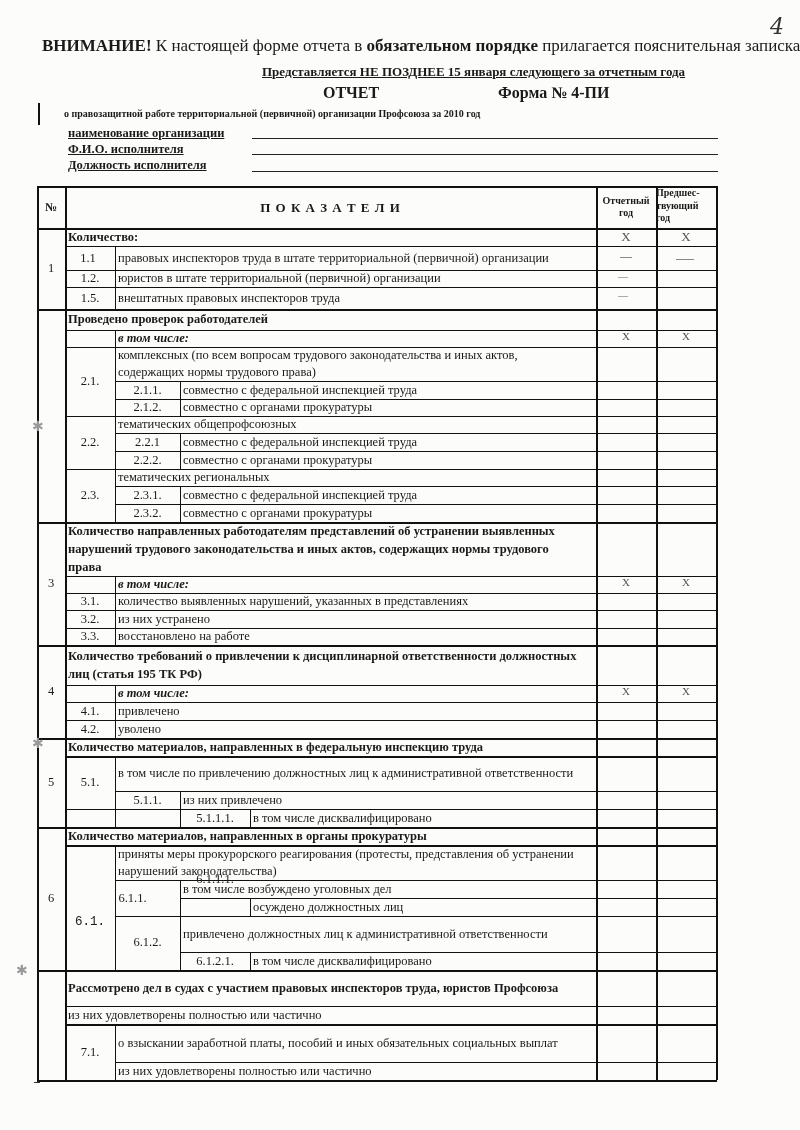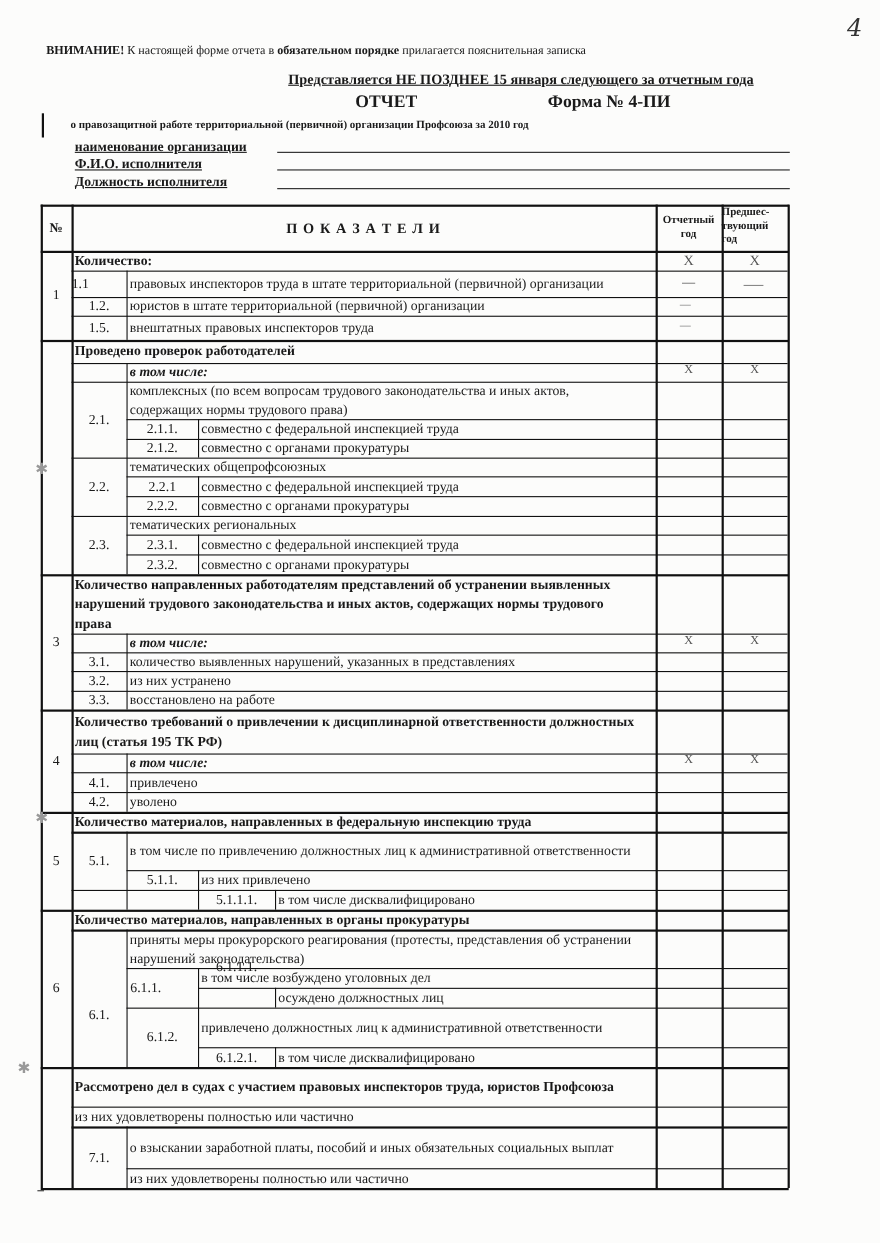--- a/index.html
+++ b/index.html
@@ -19,21 +19,21 @@
   .blank-line { position:absolute; height:0; border-top:1.3px solid #222; }
   .mark { position:absolute; font-size:13px; color:#555; text-align:center; }
   .dash { position:absolute; height:0; border-top:1.2px solid #888; }
   .artifact { position:absolute; color:#999; font-size:14px; }
 </style>
 </head>
 <body>
 
 <div class="abs" style="left:770px; top:14px; font-size:22px; font-style:italic; color:#333; font-family:'DejaVu Serif',serif;">4</div>
 
-<div class="t" style="left:42px; top:38px; font-size:11px;">
+<div class="t" style="left:42px; top:38px; font-size:17px;">
   <span class="b">ВНИМАНИЕ!</span><span> К настоящей форме отчета в </span><span class="b">обязательном порядке</span><span> прилагается пояснительная записка</span>
 </div>
 
 <div class="t b u" style="left:262px; top:64px; font-size:13px;">Представляется НЕ ПОЗДНЕЕ 15 января  следующего за отчетным года</div>
 
 <div class="t b" style="left:323px; top:83px; font-size:16px; line-height:20px;">ОТЧЕТ</div>
 <div class="t b" style="left:498px; top:83px; font-size:16px; line-height:20px;">Форма № 4-ПИ</div>
 
 <div class="vl" style="left:38px; top:103px; height:22px; border-left-width:2px;"></div>
 
@@ -67,21 +67,21 @@
   </div>
   <div class="hl thick" style="left:37px; top:228px; width:680px;"></div>
 
   <div class="cell center" style="left:37px; top:228px; width:28px; height:81px;">1</div>
   <div class="cell b" style="left:65px; top:228px; width:531px; height:18px;">Количество:</div>
   <div class="mark" style="left:596px; top:229px; width:60px;">X</div>
   <div class="mark" style="left:656px; top:229px; width:60px;">X</div>
   <div class="hl" style="left:65px; top:246px; width:651px;"></div>
   <div class="vl" style="left:115px; top:246px; height:63px;"></div>
 
-  <div class="cell center" style="left:48px; top:246px; width:50px; height:24px;">1.1</div>
+  <div class="cell center" style="left:63px; top:246px; width:50px; height:24px;">1.1</div>
   <div class="cell" style="left:115px; top:246px; width:481px; height:24px;">правовых инспекторов труда в штате территориальной (первичной) организации</div>
   <div class="dash" style="left:620px; top:257px; width:12px;"></div>
   <div class="dash" style="left:676px; top:259px; width:18px;"></div>
   <div class="hl" style="left:65px; top:270px; width:651px;"></div>
 
   <div class="cell center" style="left:65px; top:270px; width:50px; height:17px;">1.2.</div>
   <div class="cell" style="left:115px; top:270px; width:481px; height:17px;">юристов в штате территориальной (первичной) организации</div>
   <div class="dash" style="left:618px; top:277px; width:10px; border-color:#aaa;"></div>
   <div class="hl" style="left:65px; top:287px; width:651px;"></div>
 
@@ -177,21 +177,21 @@
   <div class="hl" style="left:65px; top:809px; width:651px;"></div>
   <div class="vl" style="left:250px; top:809px; height:18px;"></div>
   <div class="cell center" style="left:180px; top:809px; width:70px; height:18px;">5.1.1.1.</div>
   <div class="cell" style="left:250px; top:809px; width:346px; height:18px;">в том числе дисквалифицировано</div>
   <div class="hl thick" style="left:37px; top:827px; width:680px;"></div>
 
   <div class="cell center" style="left:37px; top:827px; width:28px; height:143px;">6</div>
   <div class="cell b" style="left:65px; top:827px; width:531px; height:18px;">Количество материалов, направленных в органы прокуратуры</div>
   <div class="hl thick" style="left:65px; top:845px; width:651px;"></div>
   <div class="vl" style="left:115px; top:845px; height:125px;"></div>
-  <div class="cell center" style="left:65px; top:845px; width:50px; height:125px; padding-top:30px;">6.1.</div>
+  <div class="cell center" style="left:65px; top:845px; width:50px; height:125px; padding-top:30px;font-family:Liberation Mono, monospace;">6.1.</div>
   <div class="cell wrap" style="left:115px; top:845px; width:470px; height:35px;">приняты меры прокурорского реагирования (протесты, представления об устранении нарушений законодательства)</div>
   <div class="hl" style="left:115px; top:880px; width:601px;"></div>
   <div class="vl" style="left:180px; top:880px; height:90px;"></div>
   <div class="cell center" style="left:100px; top:880px; width:65px; height:36px;">6.1.1.</div>
   <div class="cell" style="left:180px; top:880px; width:416px; height:18px;">в том числе возбуждено уголовных дел</div>
   <div class="hl" style="left:180px; top:898px; width:536px;"></div>
   <div class="vl" style="left:250px; top:898px; height:18px;"></div>
   <div class="cell center" style="left:180px; top:870px; width:70px; height:18px;">6.1.1.1.</div>
   <div class="cell" style="left:250px; top:898px; width:346px; height:18px;">осуждено должностных лиц</div>
   <div class="hl" style="left:115px; top:916px; width:601px;"></div>

